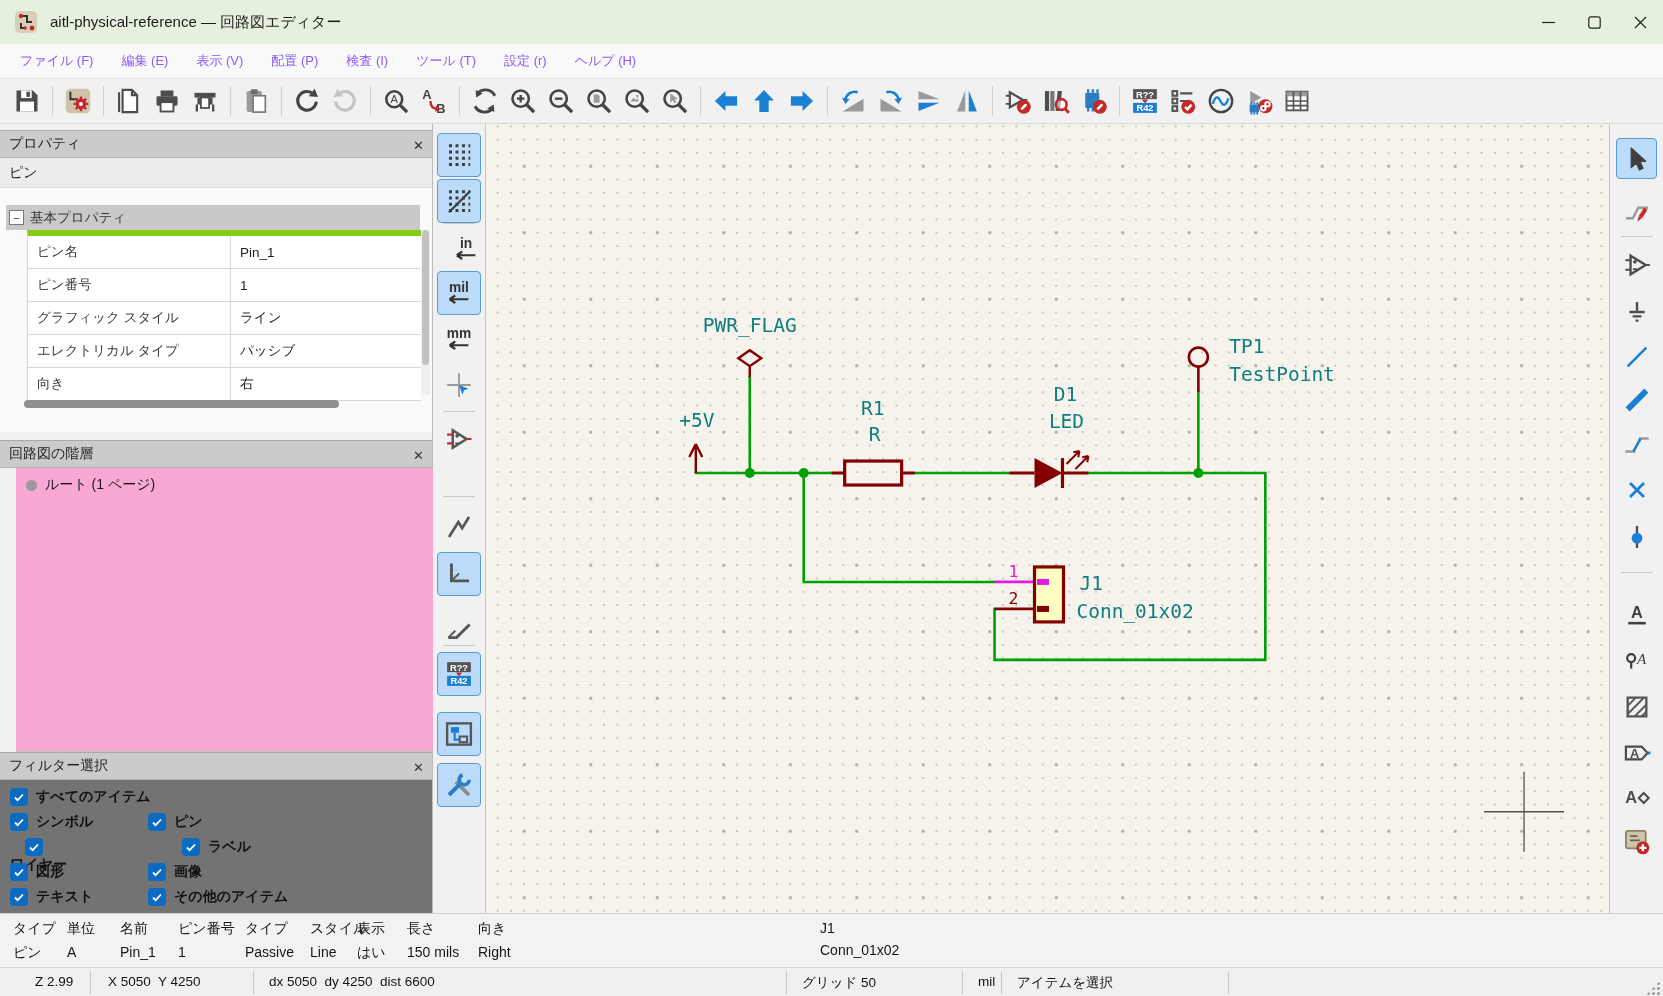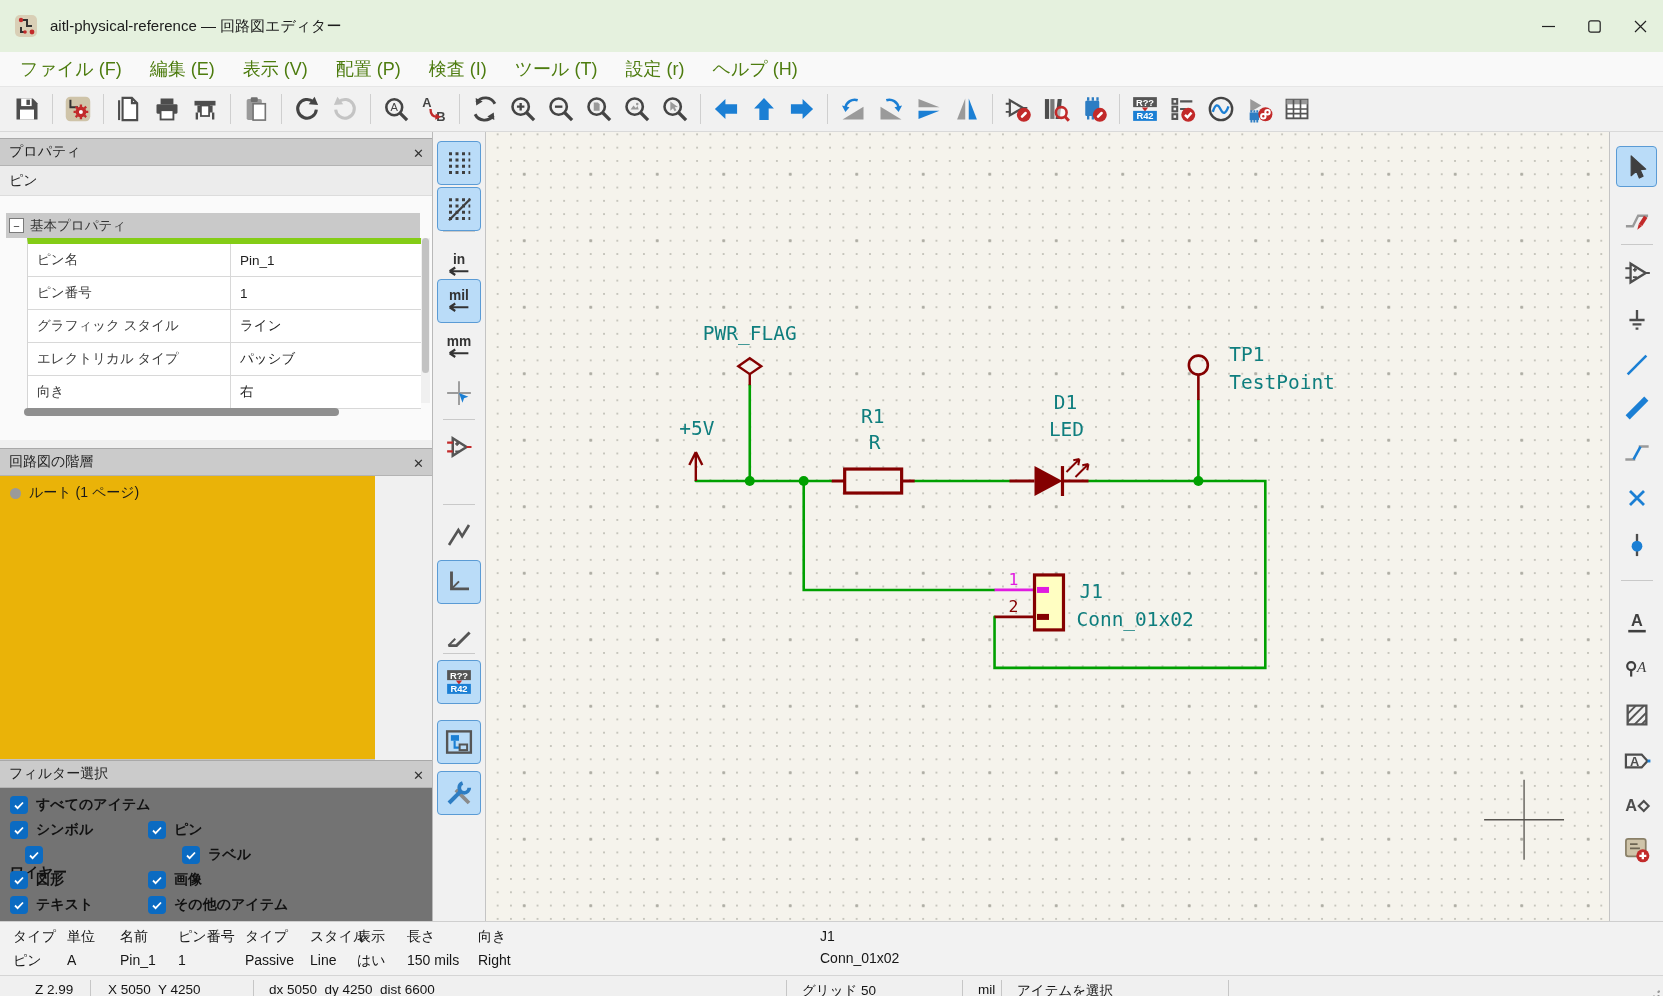--- a/index.html
+++ b/index.html
@@ -1,25 +1,25 @@
 <!DOCTYPE html>
 <html><head>
 <meta charset="utf-8">
 <style>
   html,body{margin:0;padding:0;}
   body{width:1663px;height:996px;overflow:hidden;font-family:"Liberation Sans",sans-serif;background:#4a6b4f;}
   .app{position:relative;width:1663px;height:996px;background:#f0f0f0;}
   
-  .titlebar{height:52px;background:#e5f1de;display:flex;align-items:center;padding-left:14px;}
+  .titlebar{height:44px;background:#e5f1de;display:flex;align-items:center;padding-left:14px;}
   .title{margin-left:12px;font-size:15px;color:#1c1c1c;}
   .win-controls{margin-left:auto;display:flex;height:40px;}
   .win-btn{width:46px;height:40px;display:flex;align-items:center;justify-content:center;}
   
   .menubar{height:34px;background:#f9f9f9;border-bottom:1px solid #e6e6e6;display:flex;align-items:center;padding-left:6px;}
-  .menu-item{padding:0 14px;font-size:18px;color:#4d7c0f;cursor:default;}
+  .menu-item{padding:0 14px;font-size:13px;color:#8b5cf6;cursor:default;}
   
   .toolbar{height:44px;background:#f1f1f1;border-bottom:1px solid #d9d9d9;display:flex;align-items:center;padding-left:8px;}
   .tb{width:38px;height:38px;display:flex;align-items:center;justify-content:center;border-radius:4px;}
   .tsep{width:1px;height:30px;background:#cfcfcf;margin:0 6px;}
   
   .main{display:flex;height:789px;}
   .left-col{width:432px;position:relative;background:#f0f0f0;border-right:1px solid #b9b9b9;flex:none;}
   .p-header{position:absolute;left:0;width:432px;height:28px;background:#cbcbcb;border-top:1px solid #a9a9a9;border-bottom:1px solid #b3b3b3;display:flex;align-items:center;font-size:14px;color:#222;padding-left:9px;box-sizing:border-box;}
   .p-close{position:absolute;right:8px;top:0;height:28px;display:flex;align-items:center;font-size:13px;color:#333;}
   .p-sub{position:absolute;left:0;top:34px;width:432px;height:30px;background:#ececec;border-bottom:1px solid #dcdcdc;display:flex;align-items:center;font-size:14px;color:#222;padding-left:9px;box-sizing:border-box;}
@@ -27,21 +27,21 @@
   .sec-header{position:absolute;left:6px;top:17px;width:414px;height:25px;background:#c9c9c9;display:flex;align-items:center;font-size:13.5px;color:#333;}
   .collapse{width:13px;height:13px;background:#fff;border:1px solid #7a7a7a;margin:0 6px 0 3px;display:flex;align-items:center;justify-content:center;font-size:11px;color:#333;line-height:10px;}
   .prop-table{position:absolute;left:27px;top:42px;width:393px;border-top:6px solid #84cc16;border-left:1px solid #d5d5d5;}
   .prow{display:flex;height:32px;background:#fff;border-bottom:1px solid #d8d8d8;}
   .pcell-l{width:203px;border-right:1px solid #d8d8d8;display:flex;align-items:center;padding-left:9px;font-size:13.5px;color:#3c3c3c;box-sizing:border-box;}
   .pcell-v{flex:1;display:flex;align-items:center;padding-left:9px;font-size:13.5px;color:#1e1e1e;box-sizing:border-box;}
   .vscroll{position:absolute;right:2px;top:42px;width:9px;height:165px;background:#f0f0f0;}
   .vthumb{position:absolute;left:1px;top:0;width:7px;height:135px;background:#c2c2c2;border-radius:4px;}
   .hscroll{position:absolute;left:24px;top:212px;width:340px;height:9px;}
   .hthumb{width:315px;height:8px;background:#8f8f8f;border-radius:4px;}
-  .hier-content{position:absolute;left:0;top:344px;width:375px;height:283px;background:#eab308;border-bottom:1px solid #c4c4c4;}
+  .hier-content{position:absolute;left:16px;top:344px;width:432px;height:283px;background:#f9a8d4;border-bottom:1px solid #c4c4c4;}
   .hier-item{display:flex;align-items:center;padding:8px 0 0 10px;font-size:14px;color:#1a1a1a;}
   .hier-dot{width:11px;height:11px;border-radius:50%;background:#9a9a9a;margin-right:8px;}
   .filter-content{position:absolute;left:0;top:656px;width:432px;height:133px;background:#737373;font-weight:bold;}
   .chk-row{position:absolute;display:flex;align-items:center;}
   .chk{width:18px;height:18px;border-radius:4px;background:#0b6bc2;display:flex;align-items:center;justify-content:center;margin-right:8px;flex:none;}
   .chk svg{display:block;}
   .chk-label{font-size:14px;color:#111;white-space:nowrap;}
   
   .left-tb{width:52px;position:relative;background:#f1f1f1;border-right:1px solid #c4c4c4;flex:none;}
   .right-tb{width:53px;position:relative;background:#f1f1f1;border-left:1px solid #c4c4c4;flex:none;}
@@ -500,21 +500,21 @@
             <path d="M4 4.5h17M4 9.5h17M4 14.5h17M4 19.5h17" stroke="#3f3f3f" stroke-width="2.4" stroke-dasharray="2.4 2.8"></path>
           </svg>
         </div>
       <div class="sb act" style="top:55px;">
           <svg width="30" height="30" viewBox="0 0 24 24">
             <path d="M4 4.5h17M4 9.5h17M4 14.5h17M4 19.5h17" stroke="#3f3f3f" stroke-width="2.4" stroke-dasharray="2.4 2.8"></path>
             <path d="M4 21 21 4" stroke="#3f3f3f" stroke-width="1.8"></path>
           </svg>
         </div>
       <div class="ssep" style="top:99px;"></div>
-      <div class="sb" style="top:111px;">
+      <div class="sb" style="top:103px;justify-content:flex-end;">
           <svg width="30" height="30" viewBox="0 0 24 24">
             <text x="12" y="11" text-anchor="middle" font-size="11" font-weight="bold" fill="#333" font-family="Liberation Sans,sans-serif">in</text>
             <path d="M4.5 17h15M4.5 17l4.5-3M4.5 17l4.5 3" stroke="#333" stroke-width="1.7" fill="none"></path>
           </svg>
         </div>
       <div class="sb act" style="top:147px;">
           <svg width="30" height="30" viewBox="0 0 24 24">
             <text x="12" y="11" text-anchor="middle" font-size="11" font-weight="bold" fill="#333" font-family="Liberation Sans,sans-serif">mil</text>
             <path d="M4.5 17h15M4.5 17l4.5-3M4.5 17l4.5 3" stroke="#333" stroke-width="1.7" fill="none"></path>
           </svg>

